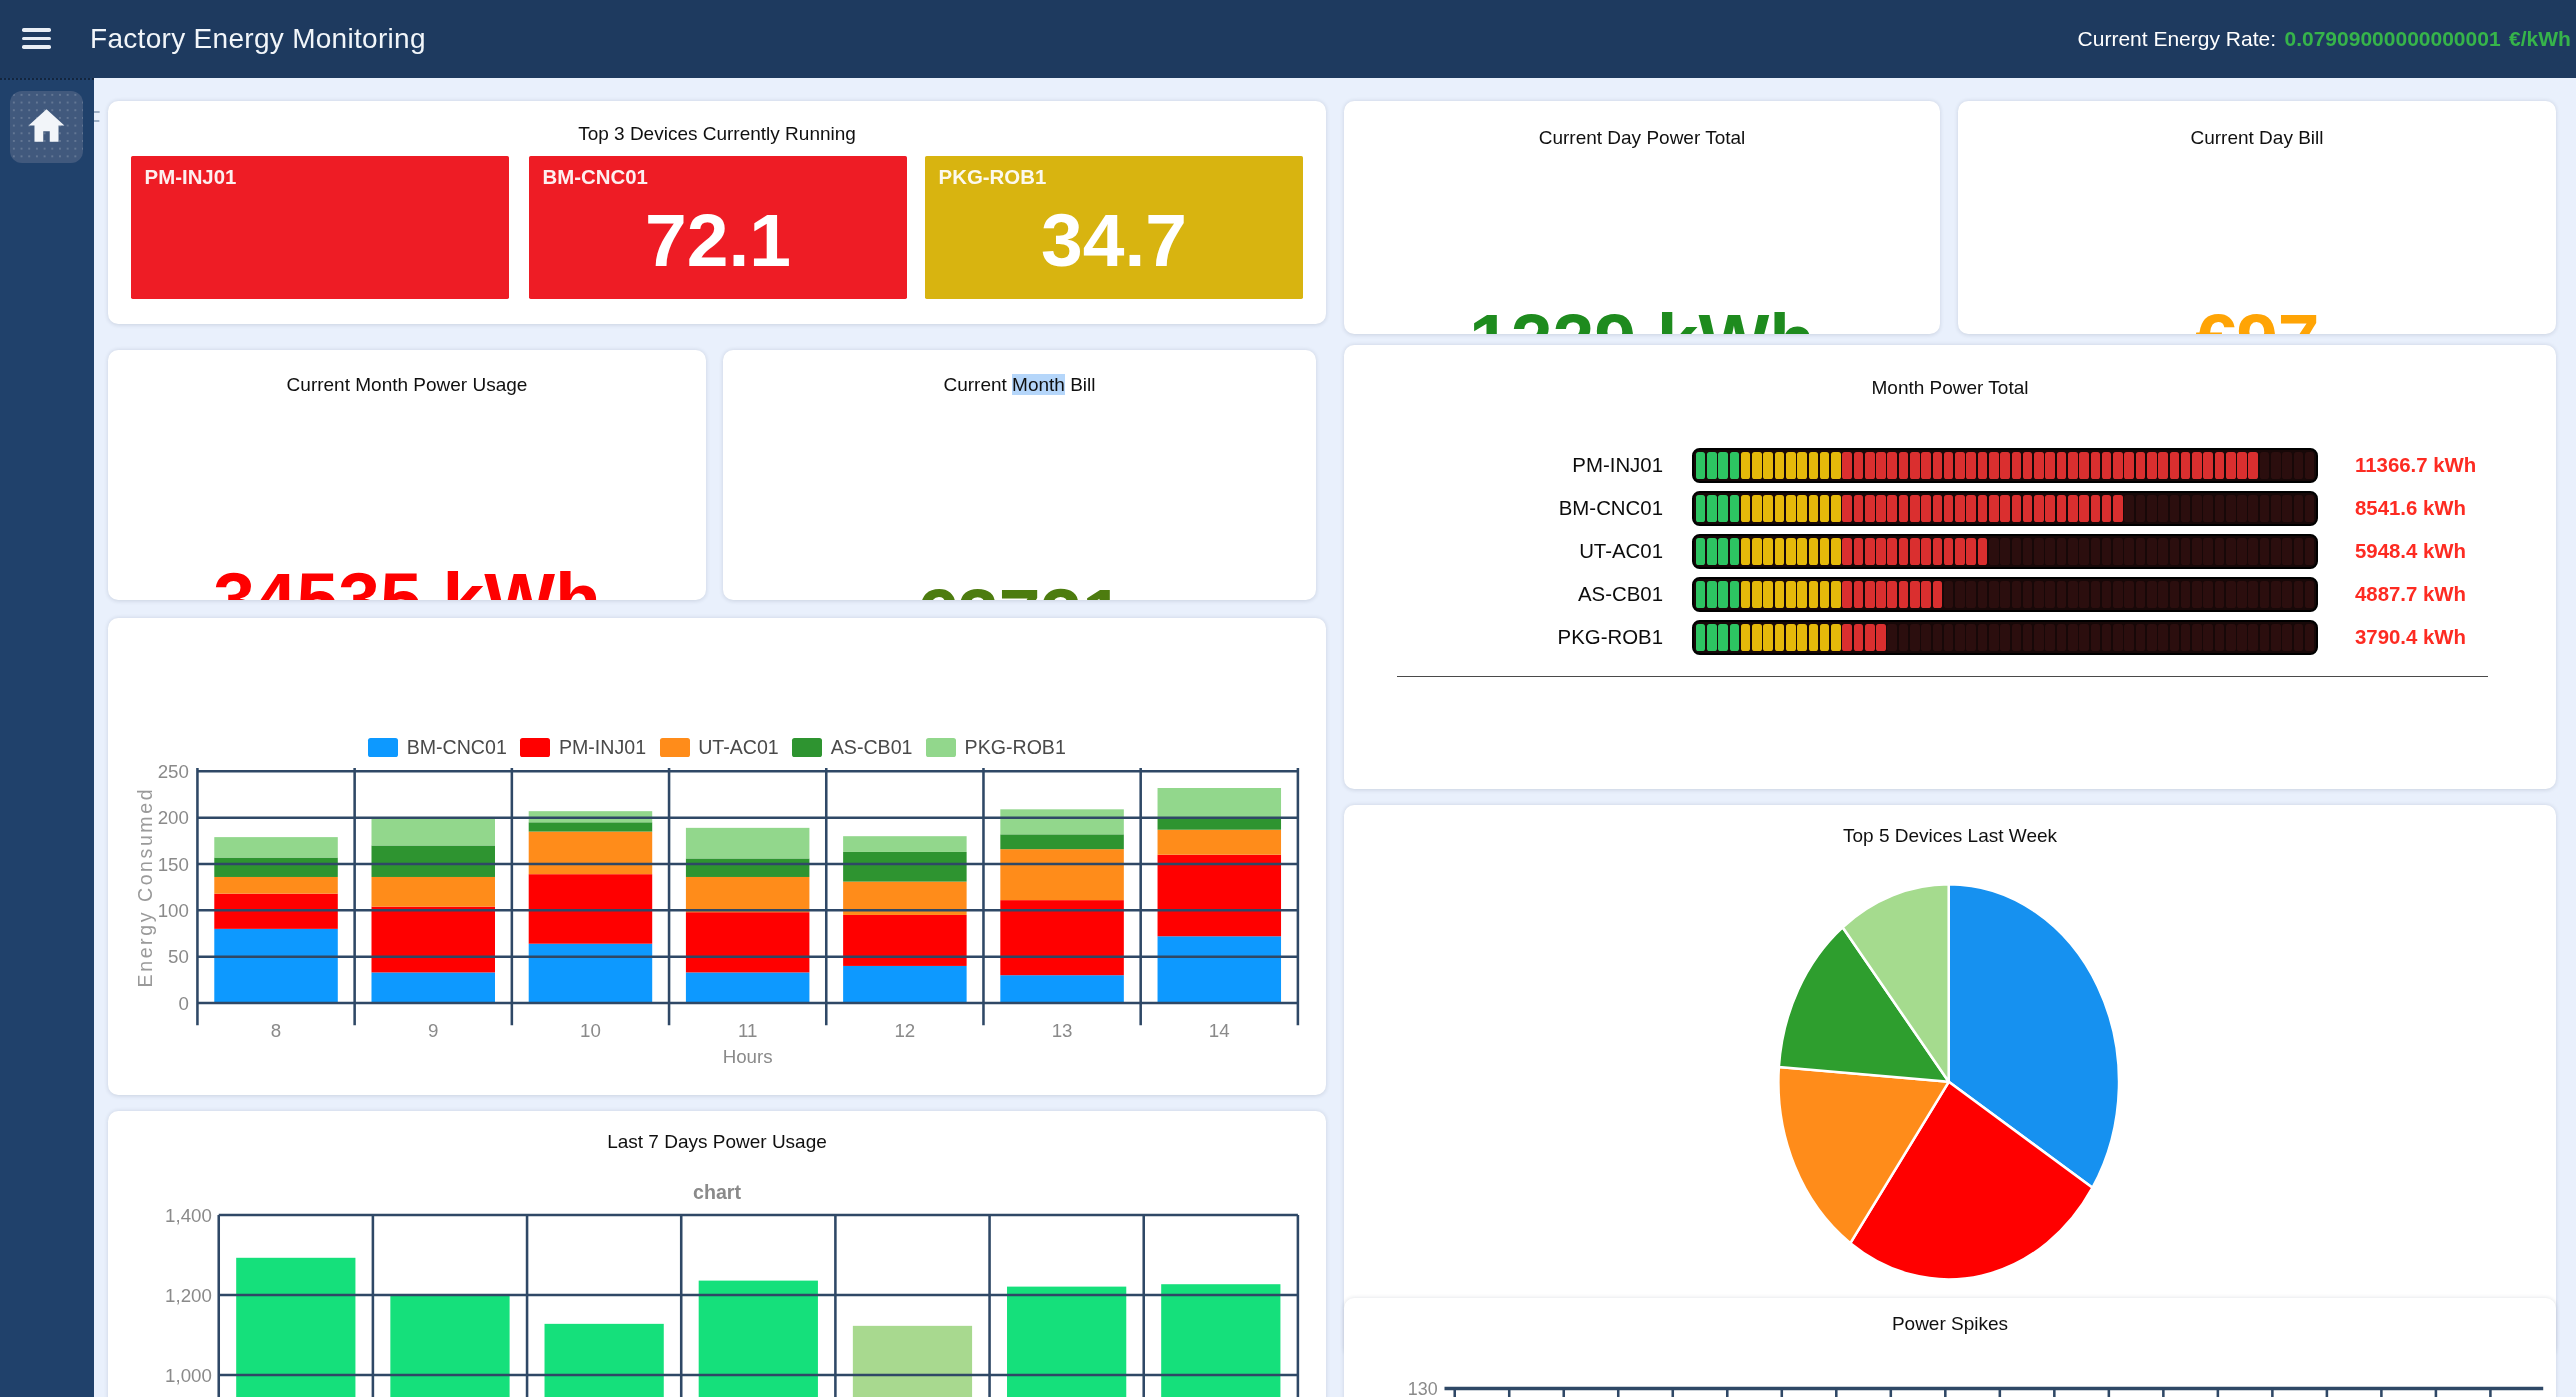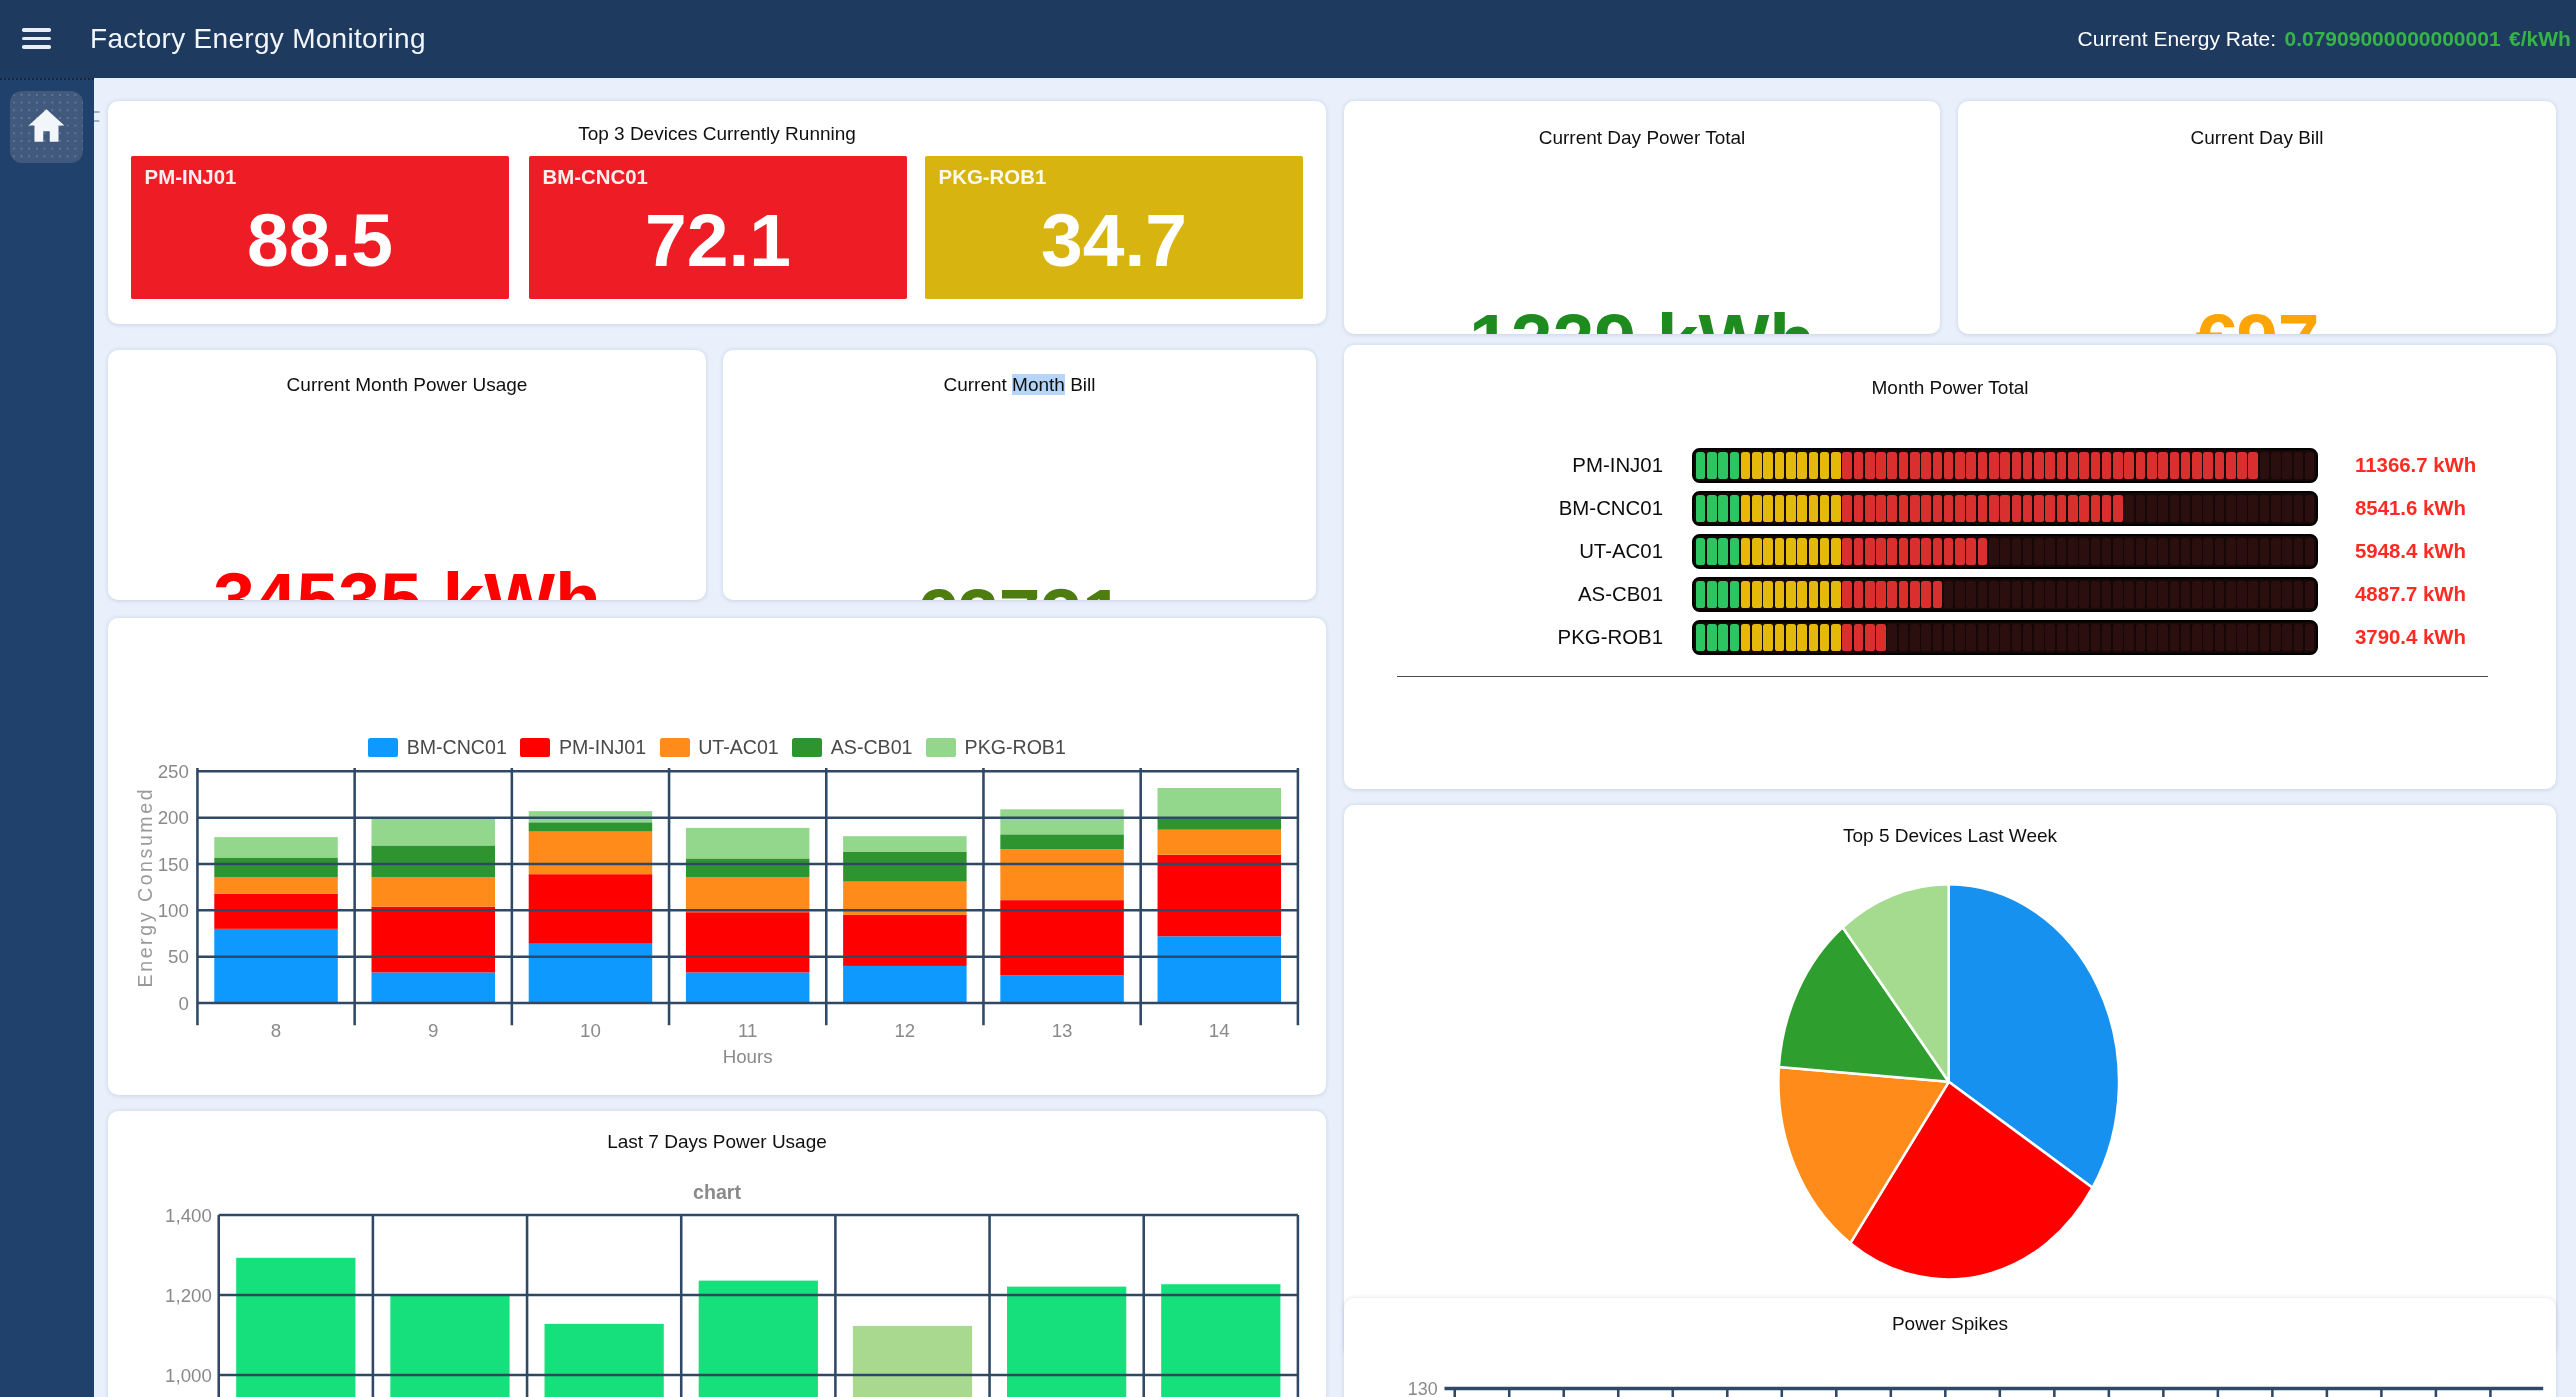--- a/index.html
+++ b/index.html
@@ -79,21 +79,20 @@
     </span>
   </div>
 </div>
 <div class="overflow-label">F</div>
 
 <div class="card" style="left:108px;top:101px;width:1218px;height:223px">
   <div class="card-title" style="top:22px">Top 3 Devices Currently Running</div>
   <div id="top3-boxes">
       <div class="dev-box" style="left: 23px; top: 55px; background: rgb(238, 28, 37);">
         <div class="dev-name">PM-INJ01</div>
-        <div class="dev-val">88.5</div>
       </div>
       <div class="dev-box" style="left: 421px; top: 55px; background: rgb(238, 28, 37);">
         <div class="dev-name">BM-CNC01</div>
         <div class="dev-val">72.1</div>
       </div>
       <div class="dev-box" style="left: 817px; top: 55px; background: rgb(216, 180, 16);">
         <div class="dev-name">PKG-ROB1</div>
         <div class="dev-val">34.7</div>
       </div>
     </div>

